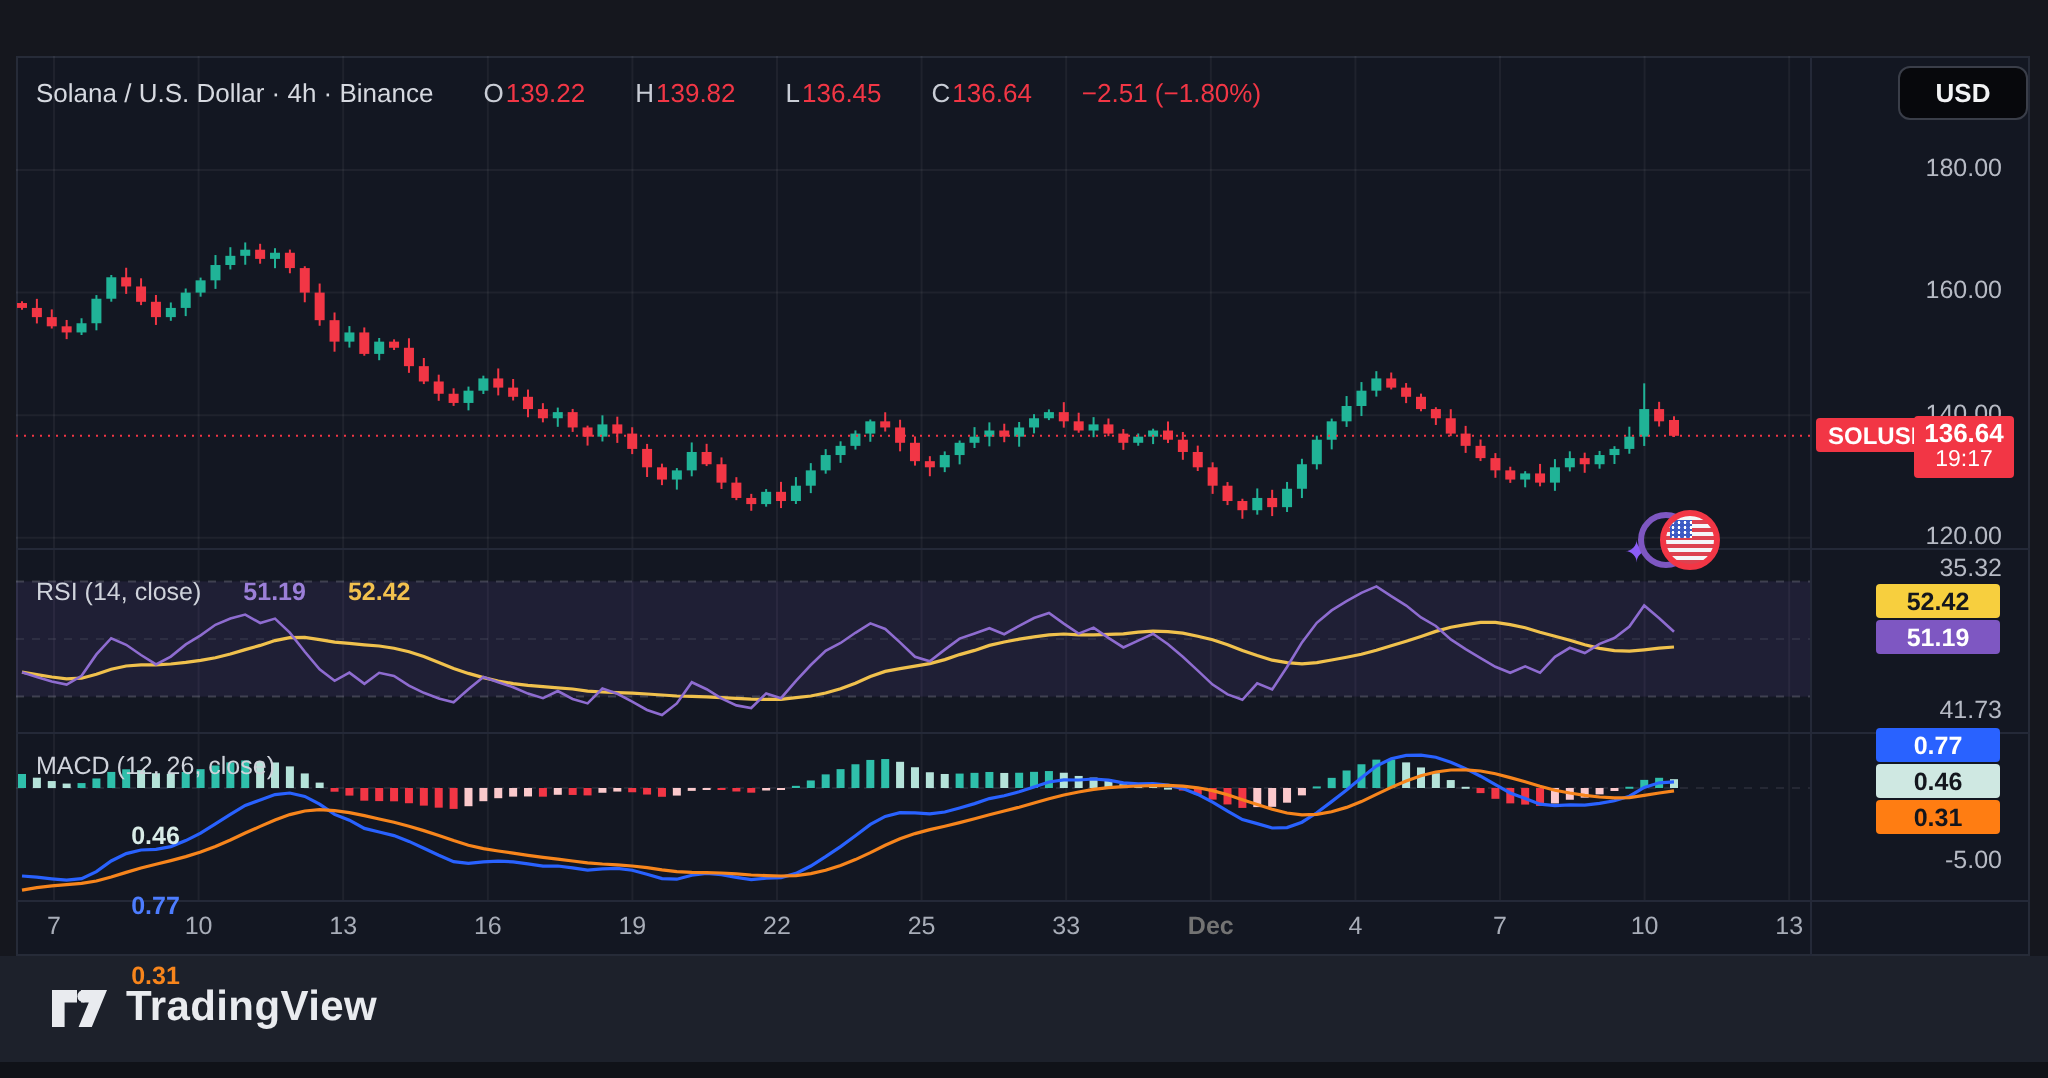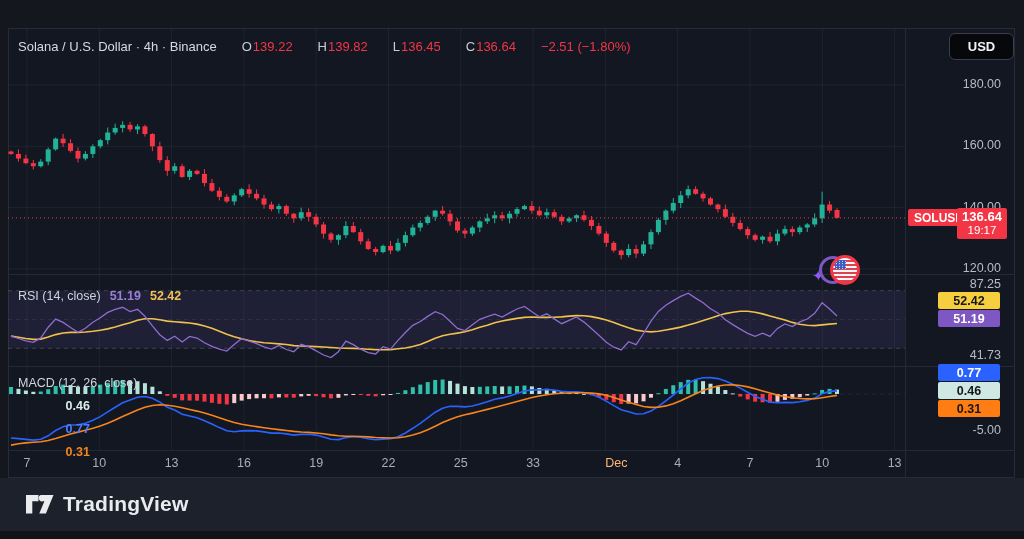--- a/index.html
+++ b/index.html
@@ -13,28 +13,28 @@
   
   #symbol-legend{left:18px;top:36px;height:20px;display:flex;align-items:center;gap:25px;font-size:13px;z-index:5;}
   #symbol-legend .title{color:#d6d9e0;}
   .ohlc-pair{display:flex;gap:1px;}
   .ohlc-letter{color:#c9cdd6;}
   .val-red{color:#f23645;}
   
   #usd-button{left:949px;top:33px;width:63px;height:25px;background:#07080c;border:1px solid #3a3e49;border-radius:6px;
               color:#f2f3f5;font-size:13px;font-weight:700;display:flex;align-items:center;justify-content:center;z-index:6;cursor:pointer;}
   
-  .ind-legend{display:flex;align-items:center;gap:9px;font-size:12.5px;z-index:5;}
+  .ind-legend{display:flex;align-items:center;gap:21px;font-size:12.5px;z-index:5;}
   #rsi-legend{left:18px;top:289px;}
   #macd-legend{left:18px;top:376px;flex-direction:column;}
   .ind-title{color:#cfd3db;}
   
   .axis-label{position:absolute;left:905px;width:96px;text-align:right;font-size:12.5px;color:#b6bac4;z-index:4;}
   .time-label{position:absolute;top:456px;width:44px;margin-left:-22px;text-align:center;font-size:12.5px;color:#a8adb8;z-index:4;}
-  .time-label.em{color:#fdba74;font-weight:400;text-align:right;}
+  .time-label.em{color:#737373;font-weight:700;}
   
   .badge{position:absolute;left:938px;width:62px;height:17px;display:flex;align-items:center;justify-content:center;
          font-size:12.5px;font-weight:700;border-radius:2px;z-index:5;}
   #solusd-tag{position:absolute;left:908px;top:209px;height:17px;padding:0 6px;background:#f23645;color:#fff;
               font-size:12px;font-weight:700;display:flex;align-items:center;border-radius:2px;z-index:5;}
   #last-price-box{position:absolute;left:957px;top:208px;width:50px;background:#f23645;color:#fff;border-radius:2px;
                   text-align:center;z-index:6;padding:1px 0 2px;}
   #last-price-box .p{font-size:13px;font-weight:700;line-height:15px;}
   #last-price-box .t{font-size:11.5px;line-height:13px;}
   
@@ -488,21 +488,21 @@
     <span style="color:#d9ece7;font-weight:700;">0.46</span>
     <span style="color:#4d7dff;font-weight:700;">0.77</span>
     <span style="color:#f7851c;font-weight:700;">0.31</span>
   </div>
 
   <div id="overlays">
       <div class="axis-label" style="top: 77px;">180.00</div>
       <div class="axis-label" style="top: 138.3px;">160.00</div>
       <div class="axis-label" style="top: 199.6px;">140.00</div>
       <div class="axis-label" style="top: 260.9px;">120.00</div>
-      <div class="axis-label" style="top: 277px;">87.25</div>
+      <div class="axis-label" style="top: 277px;">35.32</div>
       <div class="axis-label" style="top: 347.5px;">41.73</div>
       <div class="axis-label" style="top: 422.5px;">-5.00</div>
       <div class="badge" style="top: 292px; background: rgb(247, 207, 62); color: rgb(20, 22, 29);">52.42</div>
       <div class="badge" style="top: 310px; background: rgb(126, 87, 194); color: rgb(255, 255, 255);">51.19</div>
       <div class="badge" style="top: 364px; background: rgb(41, 98, 255); color: rgb(255, 255, 255);">0.77</div>
       <div class="badge" style="top: 382px; background: rgb(207, 232, 226); color: rgb(20, 22, 29);">0.46</div>
       <div class="badge" style="top: 400px; background: rgb(255, 125, 18); color: rgb(20, 22, 29);">0.31</div>
       <div class="time-label" style="top: 456px; left: 27px;">7</div>
       <div class="time-label" style="top: 456px; left: 99.3px;">10</div>
       <div class="time-label" style="top: 456px; left: 171.6px;">13</div>

